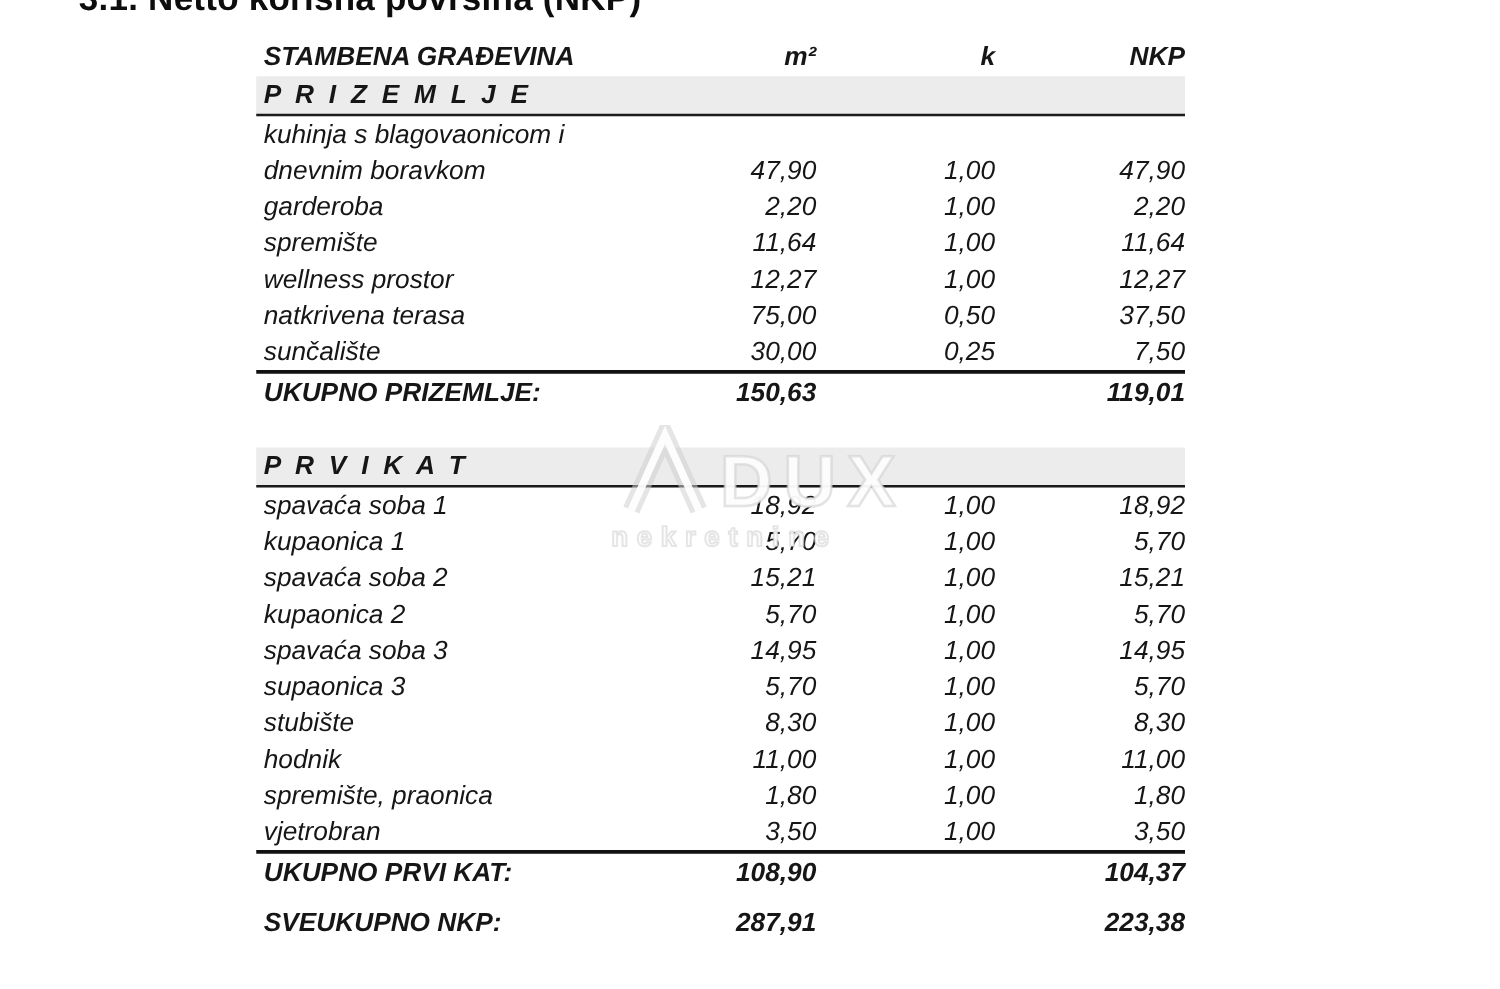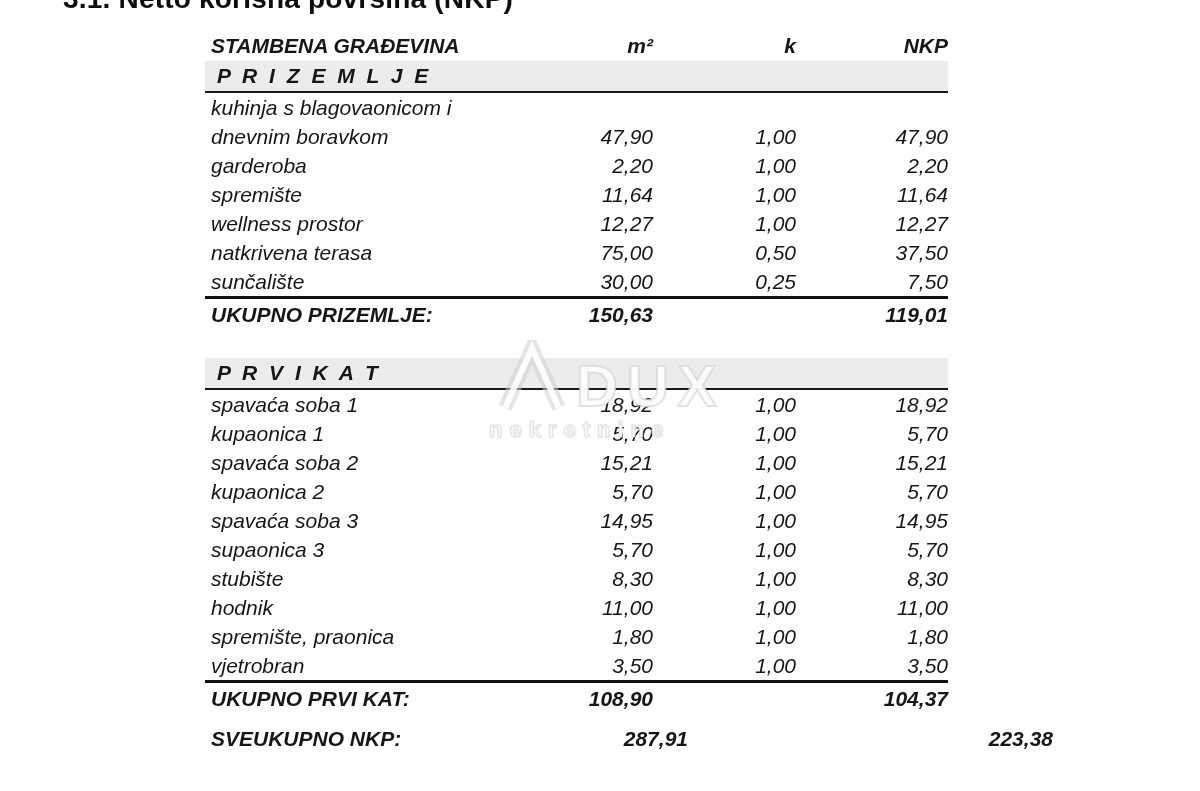--- a/index.html
+++ b/index.html
@@ -24,25 +24,25 @@
     display:grid;grid-template-columns:258px 190px 143px 152px;
     height:29px;align-items:center;
   }
   .header-row{height:31px;font-weight:bold;}
   .cell{white-space:nowrap;}
   .cell.label{padding-left:6px;}
   .cell.num{text-align:right;}
   .band{
     height:30px;line-height:30px;background:#ececec;
     border-bottom:2px solid #1a1a1a;
-    font-weight:bold;letter-spacing:3px;padding-left:12px;white-space:nowrap;
+    font-weight:bold;letter-spacing:3px;padding-left:6px;white-space:nowrap;
   }
   .band-gap{margin-top:28px;}
   .total{font-weight:bold;border-top:3px solid #111;height:31px;}
-  .grand{font-weight:bold;border-top:none;margin-top:9px;height:30px;gap:35px;}
+  .grand{font-weight:bold;border-top:none;margin-top:9px;height:30px;}
 
   
   .watermark{position:absolute;left:0;top:0;width:1200px;height:791px;pointer-events:none;z-index:5;}
   .wm-house{position:absolute;left:487px;top:340px;width:74px;height:72px;}
   .wm-dux{
     position:absolute;left:568px;top:352px;
     font-size:58px;font-weight:bold;letter-spacing:9px;
     color:rgba(255,255,255,0.92);
     -webkit-text-stroke:2px rgba(208,208,208,0.55);
     text-shadow:0 0 1px rgba(195,195,195,0.55);

